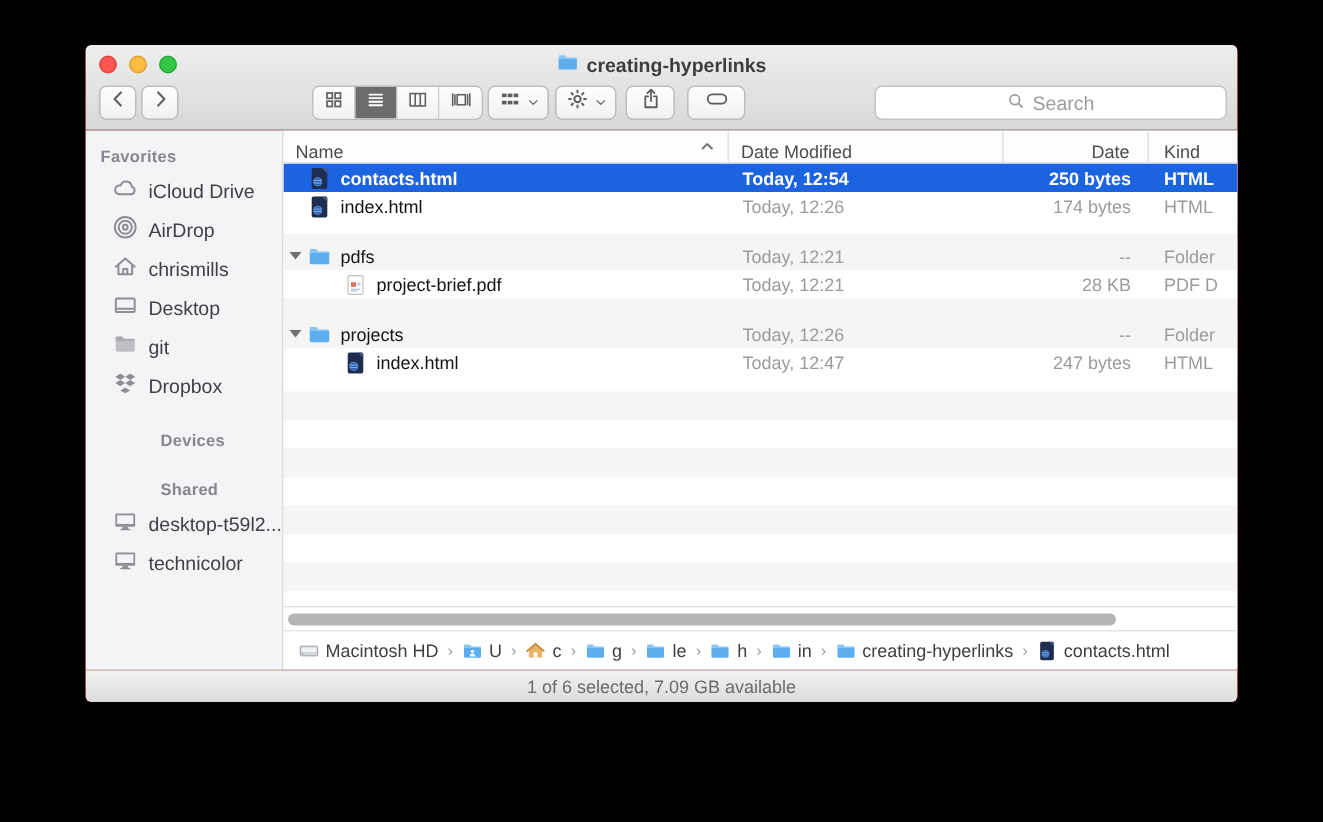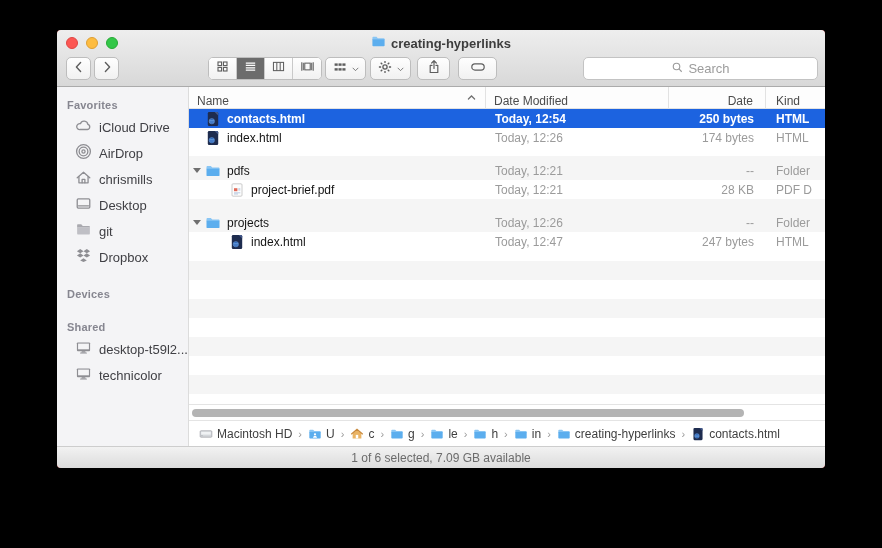--- a/index.html
+++ b/index.html
@@ -27,21 +27,21 @@
   .seg .segbtn.active { background:#6c6c6c; }
   .seg .segbtn svg { width:15px; height:15px; }
   .chev { margin-left:3px; }
   .searchfield { position:absolute; left:526px; top:1px; width:235px; height:23px; background:#fff; border:1px solid #c3c3c3;
                  border-radius:5px; display:flex; align-items:center; justify-content:center; gap:4px; color:#9c9c9c; font-size:13px; }
   .searchfield svg { width:13px; height:13px; }
   
   .middle { flex:1 1 auto; display:flex; min-height:0; }
   .sidebar { width:132px; flex:0 0 auto; background:#f4f4f6; border-right:1px solid #dcdcdc; padding-top:8px; overflow:hidden; }
   .sb-header { font-size:11px; font-weight:bold; color:#868690; padding:4px 0 3px 10px; letter-spacing:.2px; }
-  .sb-header.gap { margin-top:14px; }
+  .sb-header.gap { margin-top:14px;margin-left:40px; }
   .sb-item { height:26px; display:flex; align-items:center; gap:7px; padding-left:18px; font-size:13px; color:#404045; cursor:default; }
   .sb-item svg { width:17px; height:17px; flex:0 0 auto; }
   
   .content { flex:1 1 auto; display:flex; flex-direction:column; min-width:0; background:#fff; }
   .listheader { height:22px; flex:0 0 auto; display:flex; align-items:center; background:#fdfdfd; border-bottom:1px solid #e2e2e2;
                 font-size:12px; color:#4c4c4c; }
   .hcell { height:100%; display:flex; align-items:flex-end; border-right:1px solid #e2e2e2; padding:0 8px; position:relative; }
   .hcell.name { width:297px; }
   .hcell.date { width:183px; }
   .hcell.size { width:97px; justify-content:flex-end; padding-right:12px; }

